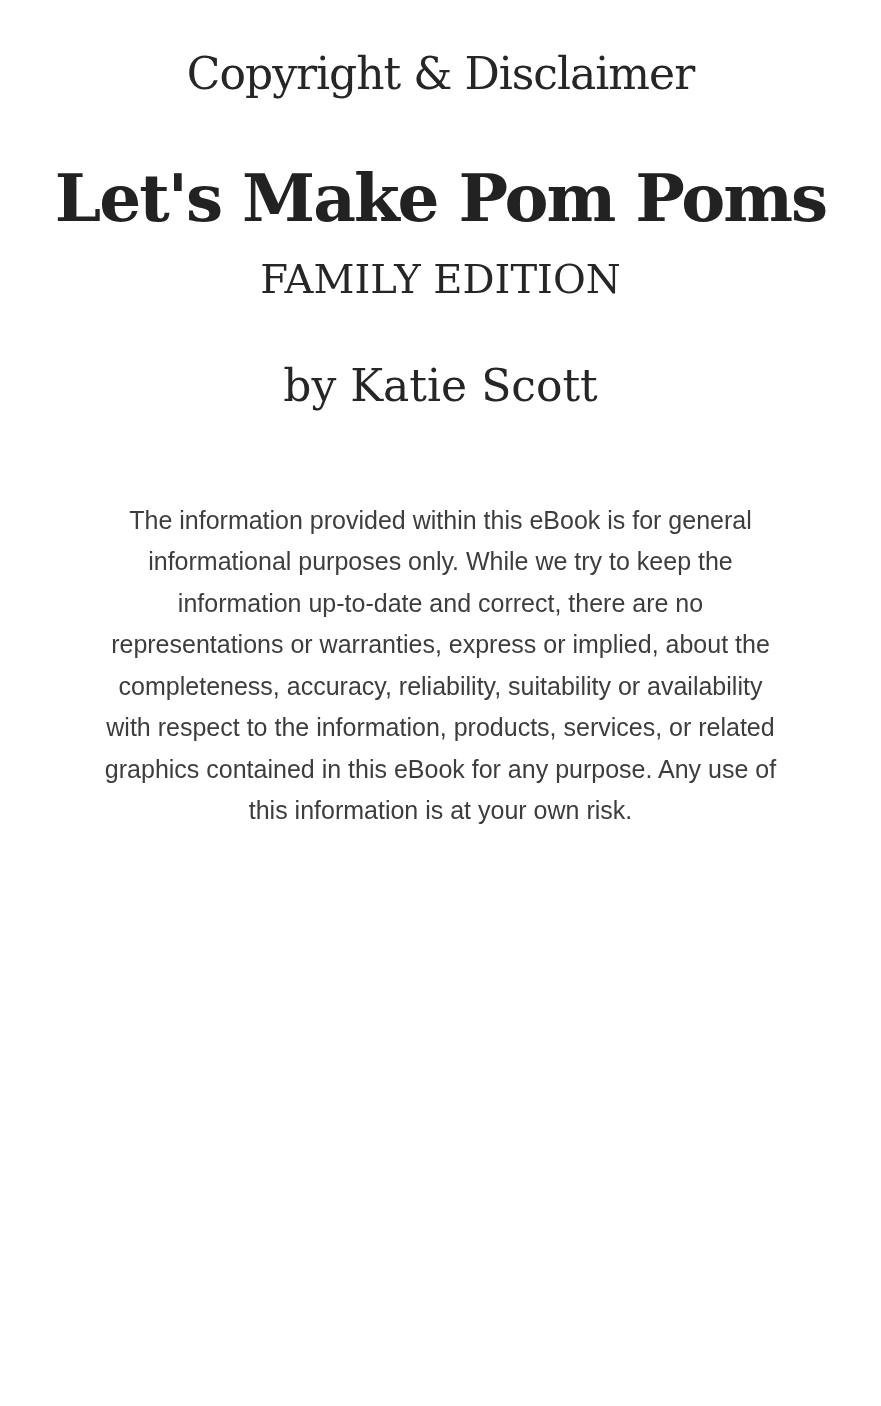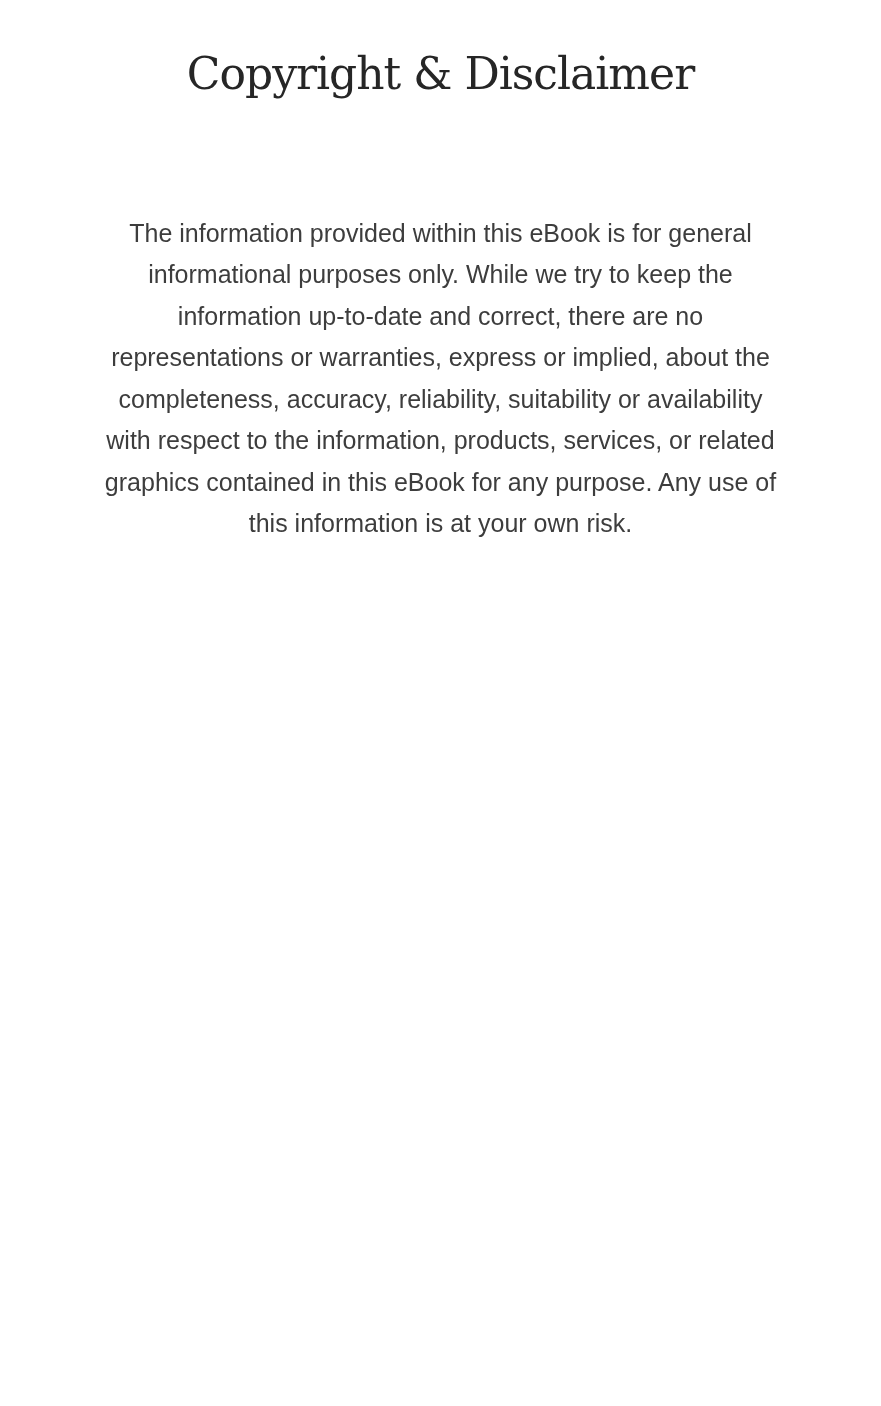--- a/index.html
+++ b/index.html
@@ -51,31 +51,34 @@
   .body-text {
     width: 830px;
     margin: 0 auto;
     font-family: "Liberation Sans", sans-serif;
     font-size: 25px;
     line-height: 41.5px;
     color: #3d3d3d;
     white-space: pre-line;
     text-align: center;
   }
-  .para-1 { margin-top: 112px; }
+  .para-1 { margin-top: 87px; }
   .para-2 { margin-top: 88px; }
 </style>
 </head>
 <body>
 
 <div class="page">
   <div class="heading">Copyright &amp; Disclaimer</div>
 
+  <div class="title">Let's Make Pom Poms</div>
 
+  <div class="subtitle">FAMILY EDITION</div>
 
+  <div class="byline">by Katie Scott</div>
 
   <p class="body-text para-1">The information provided within this eBook is for general
 informational purposes only. While we try to keep the
 information up-to-date and correct, there are no
 representations or warranties, express or implied, about the
 completeness, accuracy, reliability, suitability or availability
 with respect to the information, products, services, or related
 graphics contained in this eBook for any purpose. Any use of
 this information is at your own risk.</p>
 

